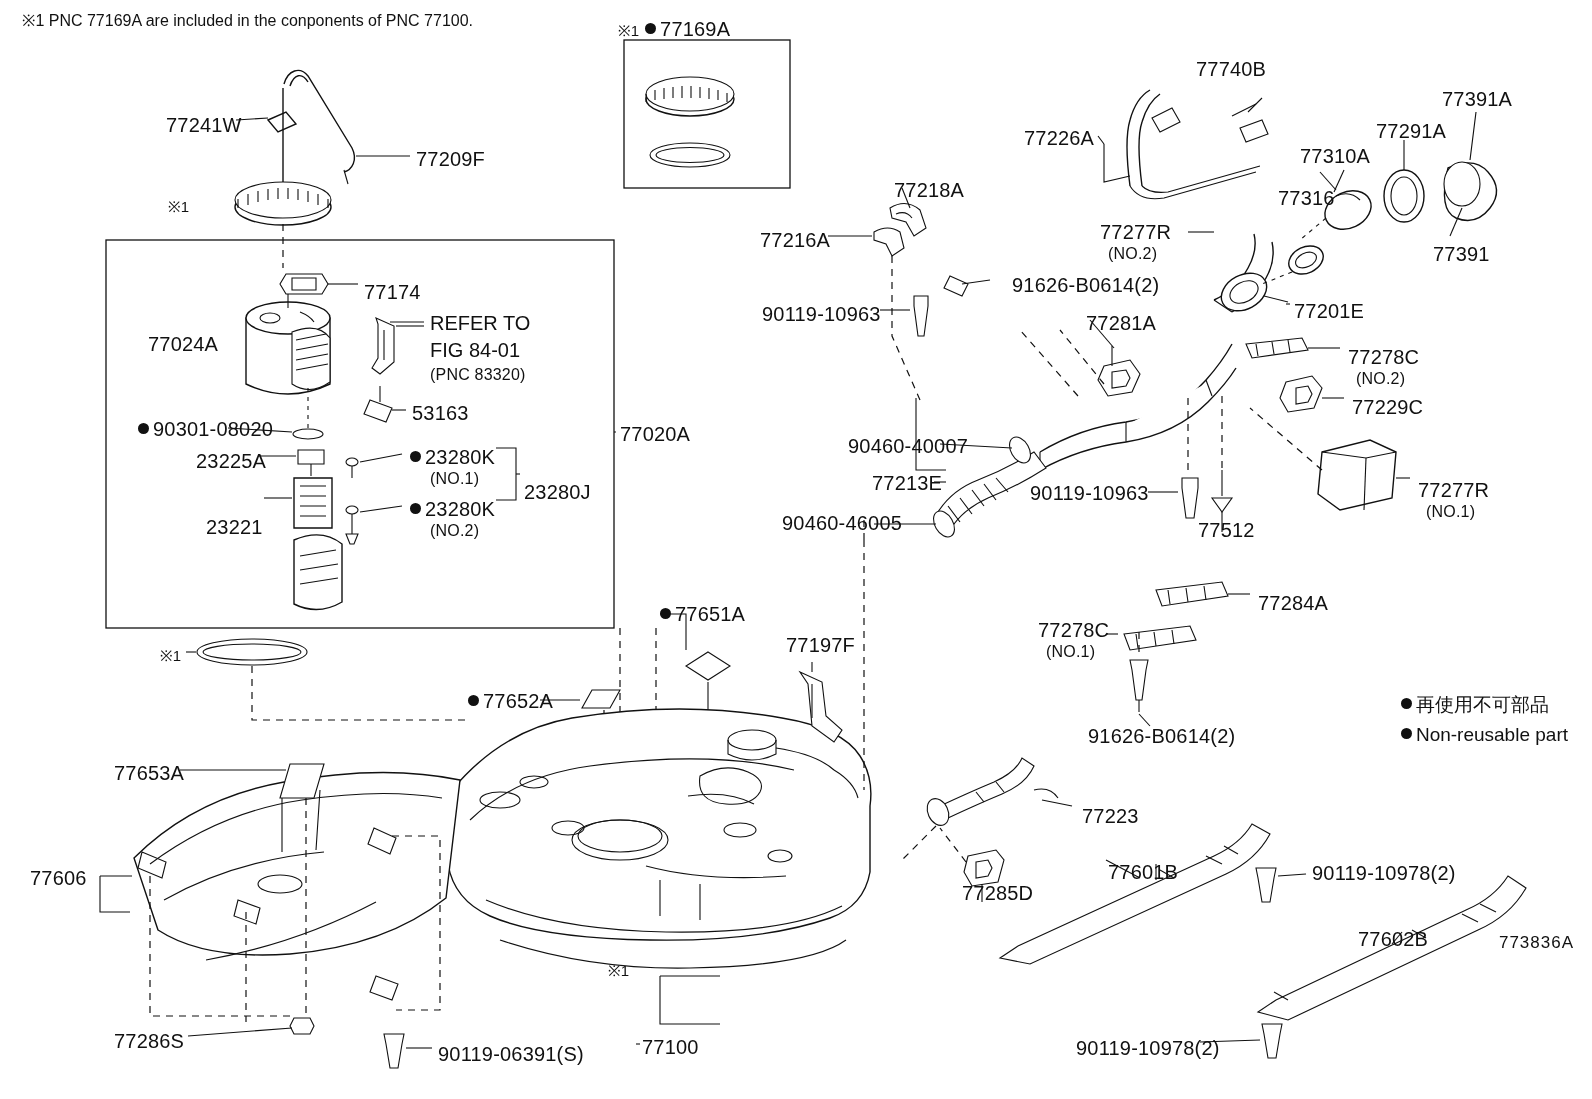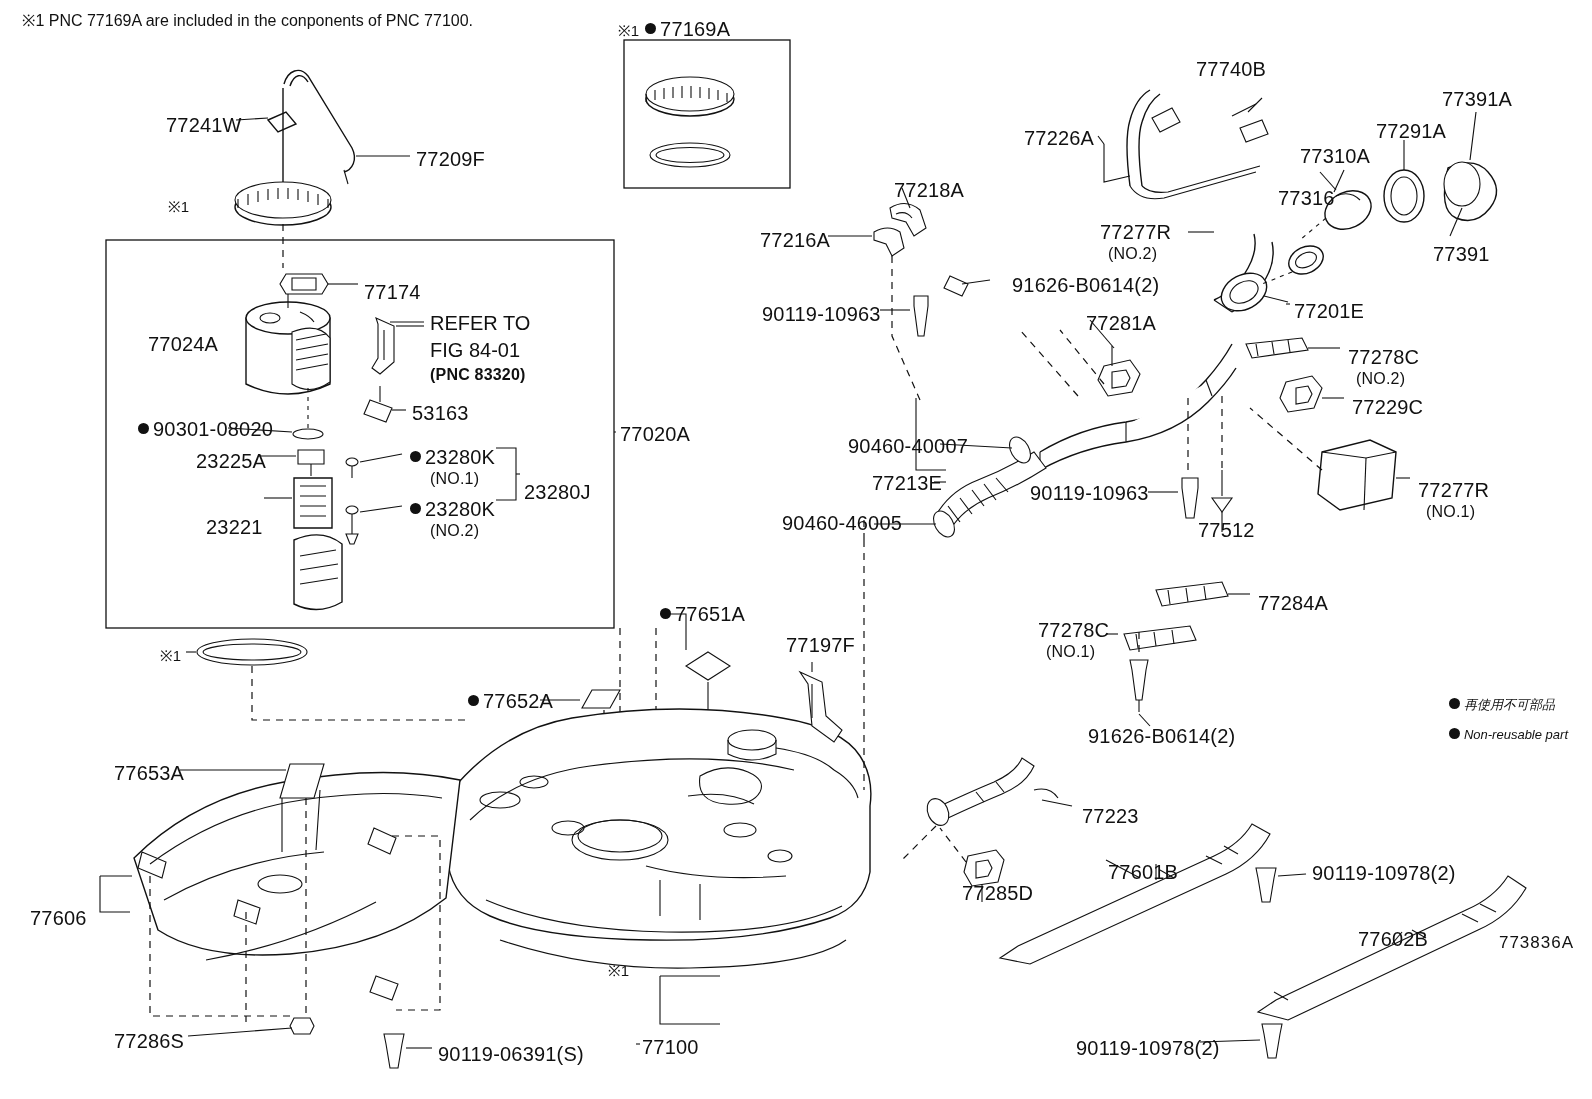--- a/index.html
+++ b/index.html
@@ -3,21 +3,21 @@
 <meta charset="utf-8">
 <style>
   html,body{margin:0;padding:0;background:#ffffff;}
   body{width:1592px;height:1099px;position:relative;font-family:"Liberation Sans",sans-serif;color:#111;overflow:hidden;}
   #stage{position:absolute;left:0;top:0;width:1592px;height:963px;}
   .lbl{position:absolute;font-size:20px;line-height:22px;white-space:nowrap;color:#111;letter-spacing:0.2px;}
   .lbl.sm{font-size:16px;}
   .lbl.xs{font-size:15px;}
   .note{position:absolute;font-size:16px;line-height:18px;white-space:nowrap;color:#111;}
   .dot{display:inline-block;width:11px;height:11px;border-radius:50%;background:#111;margin-right:4px;vertical-align:middle;position:relative;top:-2px;}
-  .legendbox{position:absolute;right:24px;top:690px;font-size:13px;line-height:30px;font-style:italic;}
+  .legendbox{position:absolute;right:24px;top:690px;font-size:19px;line-height:30px;}
   .code{position:absolute;right:18px;bottom:10px;font-size:17px;letter-spacing:1px;}
   svg{position:absolute;left:0;top:0;}
   .ln{stroke:#111;stroke-width:1.4;fill:none;}
   .lnT{stroke:#111;stroke-width:1.1;fill:none;}
   .dsh{stroke:#111;stroke-width:1.2;fill:none;stroke-dasharray:7 6;}
   .dsh2{stroke:#111;stroke-width:1.1;fill:none;stroke-dasharray:4 5;}
   .fillw{fill:#ffffff;stroke:#111;stroke-width:1.4;}
   .fillw2{fill:#ffffff;stroke:#111;stroke-width:1.1;}
   .box{fill:none;stroke:#111;stroke-width:1.3;}
 </style>
@@ -368,36 +368,36 @@
 
   <div class="lbl" style="left:660px;top:603px;">
     <span class="dot"></span><span>77651A</span>
   </div>
   <div class="lbl" style="left:786px;top:634px;">77197F</div>
   <div class="lbl xs" style="left:160px;top:645px;">※1</div>
   <div class="lbl" style="left:468px;top:690px;">
     <span class="dot"></span><span>77652A</span>
   </div>
   <div class="lbl" style="left:114px;top:762px;">77653A</div>
-  <div class="lbl" style="left:30px;top:867px;margin-top:40px;">77606</div>
+  <div class="lbl" style="left:30px;top:867px;">77606</div>
   <div class="lbl" style="left:1082px;top:805px;">77223</div>
   <div class="lbl" style="left:1108px;top:861px;">77601B</div>
   <div class="lbl" style="left:1312px;top:862px;">90119-10978(2)</div>
   <div class="lbl" style="left:962px;top:882px;">77285D</div>
   <div class="lbl" style="left:1358px;top:928px;">77602B</div>
   <div class="lbl xs" style="left:608px;top:960px;">※1</div>
   <div class="lbl" style="left:114px;top:1030px;">77286S</div>
   <div class="lbl" style="left:438px;top:1043px;">90119-06391(S)</div>
   <div class="lbl" style="left:642px;top:1036px;">77100</div>
   <div class="lbl" style="left:1076px;top:1037px;">90119-10978(2)</div>
 
   <div style="position:absolute;left:430px;top:310px;font-size:20px;line-height:27px;">
     <div>REFER TO</div>
     <div>FIG 84-01</div>
-    <div class="lbl sm" style="position:static;font-weight:bold;">(PNC 83320)</div>
+    <div class="lbl sm" style="position:static;">(PNC 83320)</div>
   </div>
 
   <div class="legendbox">
     <div><span class="dot"></span><span>再使用不可部品</span></div>
     <div><span class="dot"></span><span>Non-reusable part</span></div>
   </div>
 
   <div class="code">773836A</div>
 </div>
 

